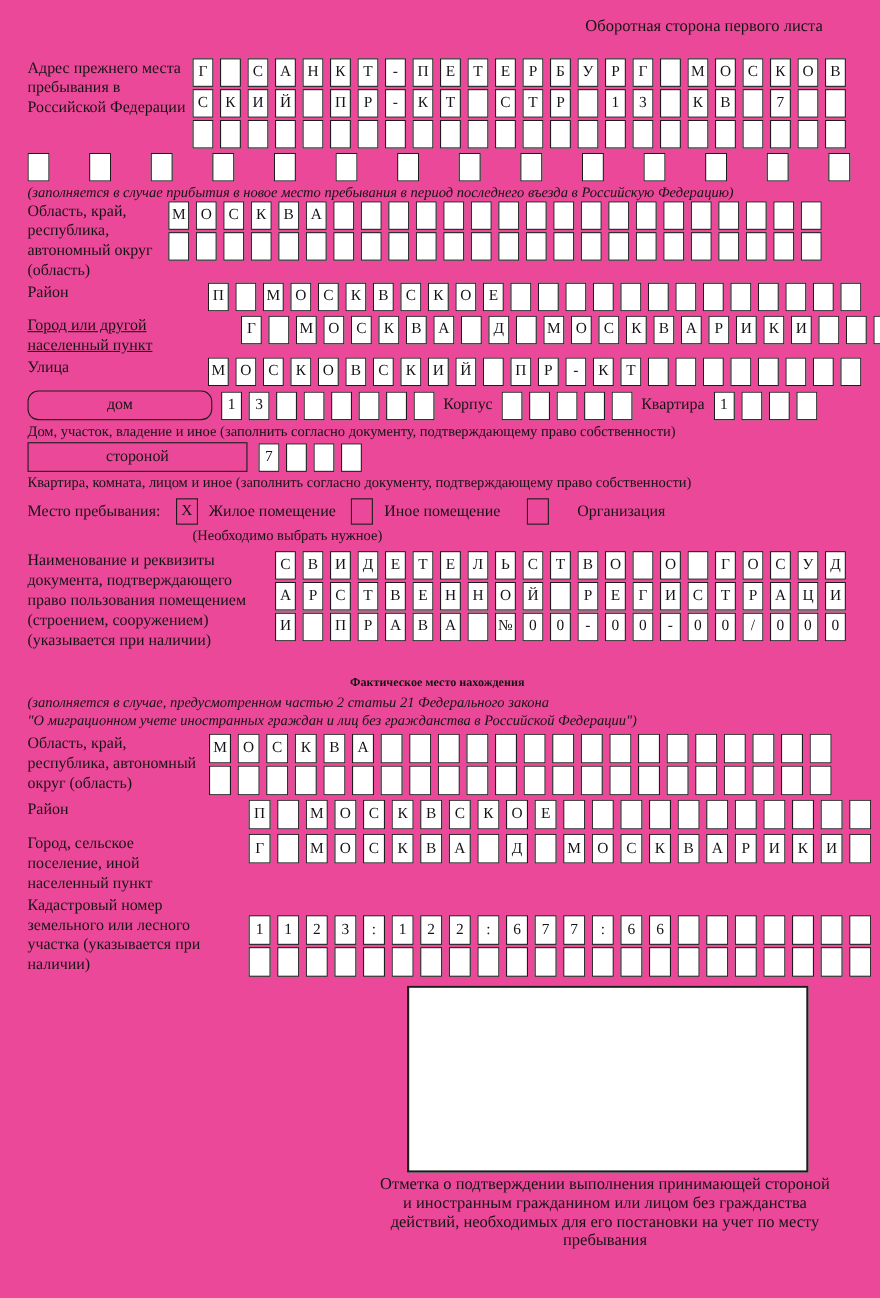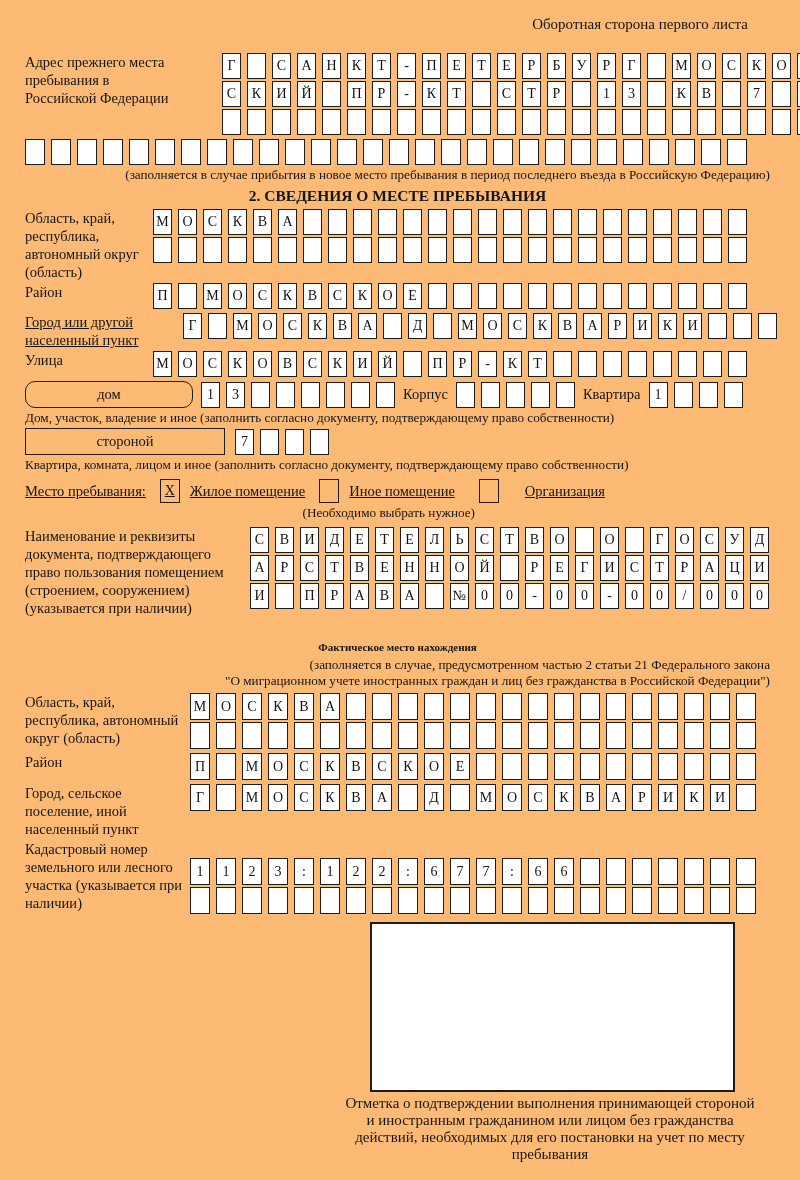--- a/index.html
+++ b/index.html
@@ -1,56 +1,56 @@
 <!DOCTYPE html>
 <html><head>
 <meta charset="utf-8">
 <style>
   html,body { margin:0; padding:0; background:#ffffff; }
   .page {
     width:800px; height:1180px; box-sizing:border-box;
     padding:16px 30px 0 25px; position:relative;
-    background:#fdba74; color:#141414;
+    background:#ec4899; color:#141414;
     font-family:"Liberation Serif", serif;
     overflow:hidden;
   }
   .hdr { text-align:right; font-size:15px; padding-right:22px; }
   .frow { display:flex; align-items:flex-start; }
   .lbl { font-size:14.5px; line-height:18px; flex:none; }
   .w150 { width:150px; } .w128 { width:128px; } .w158 { width:158px;text-decoration:underline; }
   .w225 { width:225px; } .w165 { width:165px; }
   .rows { display:flex; flex-direction:column; }
   .cellrow { display:flex; gap:6px; margin-bottom:2px; }
   .cell {
     flex:none; width:19px; height:26px; box-sizing:border-box;
     border:1.6px solid #1c1c1c; display:flex; align-items:center; justify-content:center;
     font-size:14px; background:#fff;
   }
   .row28 .cell { width:20px; }
   .row22 .cell { width:20px; height:27px; }
   .note { font-size:13.2px; line-height:16px; }
-  .center { text-align:right; }
+  .center { text-align:left;font-style:italic; }
   .sec-title { text-align:center; font-weight:bold; font-size:15.5px; margin-top:4px; margin-bottom:4px; }
-  .mt20 { margin-top:20px;gap:47px; } .mt4 { margin-top:4px; } .mt2 { margin-top:2px; }
+  .mt20 { margin-top:20px; } .mt4 { margin-top:4px; } .mt2 { margin-top:2px;gap:36px; }
   .mt6 { margin-top:6px; }
   .houserow { display:flex; align-items:center; font-size:14.5px; margin-top:2px; }
   .widefield {
     box-sizing:border-box; border:1.6px solid #1c1c1c; height:27px;
     display:flex; align-items:center; justify-content:center; font-size:14.5px; flex:none;
   }
   .wf-dom { width:168px; margin-right:8px;border-radius:10px; }
   .wf-kv { width:200px; margin-right:10px; }
   .inline-lbl { margin:0 8px; flex:none; }
-  .stayrow { display:flex; align-items:center; font-size:14.5px; margin-top:6px;text-decoration:underline; }
+  .stayrow { display:flex; align-items:center; font-size:14.5px; margin-top:6px; }
   .cbox {
     flex:none; width:20px; height:24px; box-sizing:border-box;
     border:1.6px solid #1c1c1c; display:flex; align-items:center; justify-content:center;
     font-size:14px; margin:0 10px 0 14px;
   }
-  .choose-note { font-size:13.2px; width:300px; margin-left:150px; text-align:right; margin-top:2px; }
+  .choose-note { font-size:13.2px; width:300px; margin-left:150px; text-align:left; margin-top:2px; }
   .fact-title { text-align:center; font-weight:bold; font-size:11px; margin-top:24px; margin-bottom:4px; }
   .markbox {
     width:365px; height:170px; box-sizing:border-box;
     border:2px solid #1c1c1c; margin-left:345px; margin-top:6px; background:#fff;
   }
   .mark-caption { width:410px; margin-left:320px; text-align:center; font-size:15px; line-height:17px; margin-top:3px; }
 </style>
 </head>
 <body>
 
@@ -166,21 +166,20 @@
       <span class="cell"></span>
       <span class="cell"></span>
       <span class="cell"></span>
       <span class="cell"></span>
       <span class="cell"></span>
       <span class="cell"></span>
       <span class="cell"></span>
     </div>
   <div class="note center">(заполняется в случае прибытия в новое место пребывания в период последнего въезда в Российскую Федерацию)</div>
 
-  <div class="sec-title">2. СВЕДЕНИЯ О МЕСТЕ ПРЕБЫВАНИЯ</div>
 
   <div class="frow">
     <div class="lbl w128">Область, край, республика, автономный округ (область)</div>
     <div class="rows">
       <div class="cellrow">
           <span class="cell">М</span>
           <span class="cell">О</span>
           <span class="cell">С</span>
           <span class="cell">К</span>
           <span class="cell">В</span>

